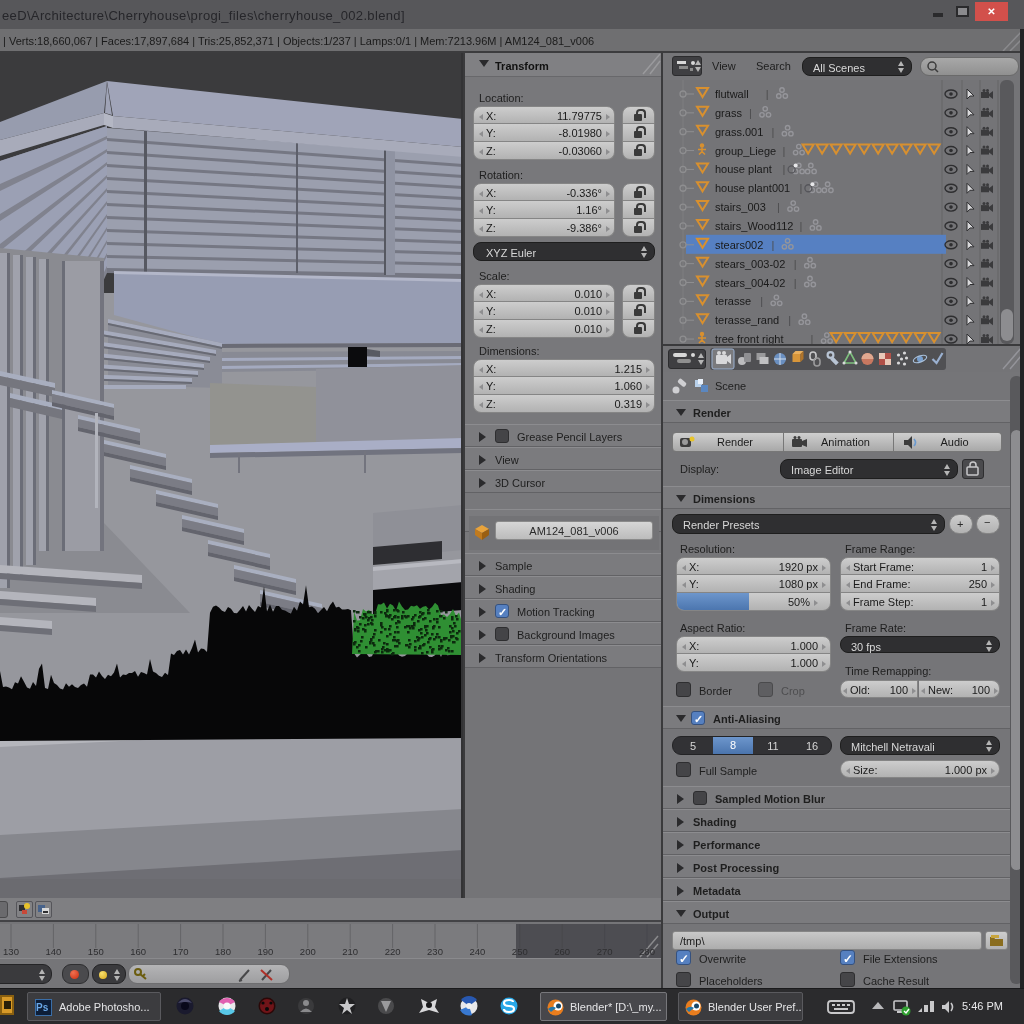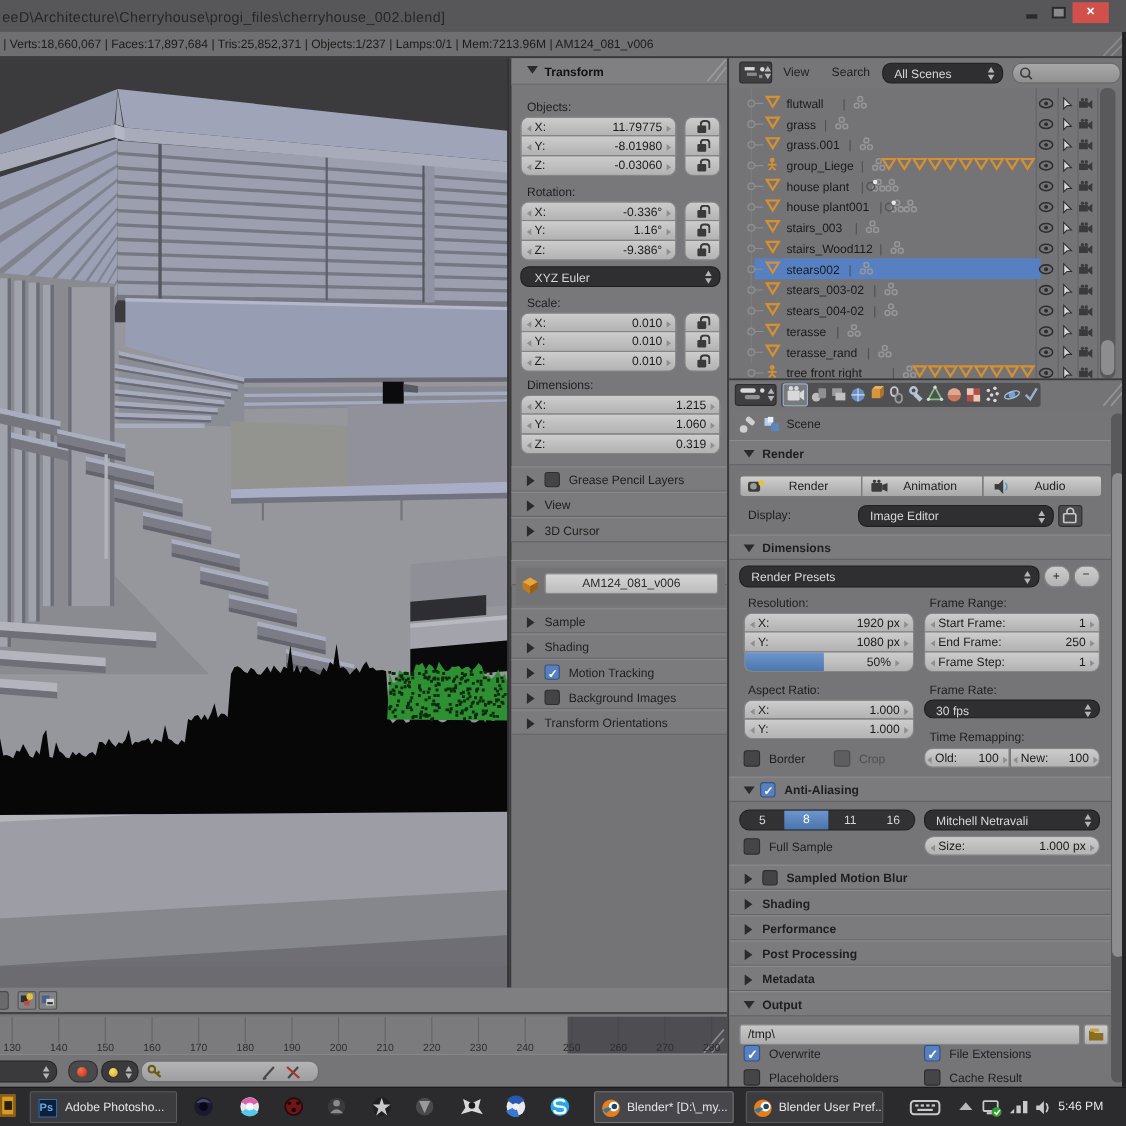--- a/index.html
+++ b/index.html
@@ -235,21 +235,21 @@
 
   <div class="abs" id="npanel" style="left:463px;top:53px;width:198px;height:845px;background:#78787b;border-left:2px solid #3a3a3c;">
 
     <div class="abs" style="left:0;top:0;width:196px;height:24px;background:#808083;border-bottom:1px solid #68686b;">
       <span class="abs" style="left:14px;top:7px;width:0;height:0;border-left:5px solid transparent;border-right:5px solid transparent;border-top:7px solid #2a2a2c;"></span>
       <span class="abs hdr" style="left:30px;top:7px;">Transform</span>
       <svg class="abs" style="right:0;top:0" width="22" height="22">
           <path d="M21,1 L4,21 M21,8 L11,21" stroke="#9a9a9d" stroke-width="1.5" fill="none"></path>
         </svg>
     </div>
-    <div class="abs lbl" style="left:14px;top:40px;">Objects:</div>
+    <div class="abs lbl" style="left:14px;top:40px;">Location:</div>
     <div class="field" style="left:8px;top:53px;width:142px;height:18px;border-radius:8px 8px 0 0;">
         <span class="name">X:</span>
         <span class="val">11.79775</span>
       </div>
     <div class="field" style="left:8px;top:71px;width:142px;height:18px;border-radius:0;border-top:none;">
         <span class="name">Y:</span>
         <span class="val">-8.01980</span>
       </div>
     <div class="field" style="left:8px;top:89px;width:142px;height:18px;border-radius:0 0 8px 8px;border-top:none;">
         <span class="name">Z:</span>

